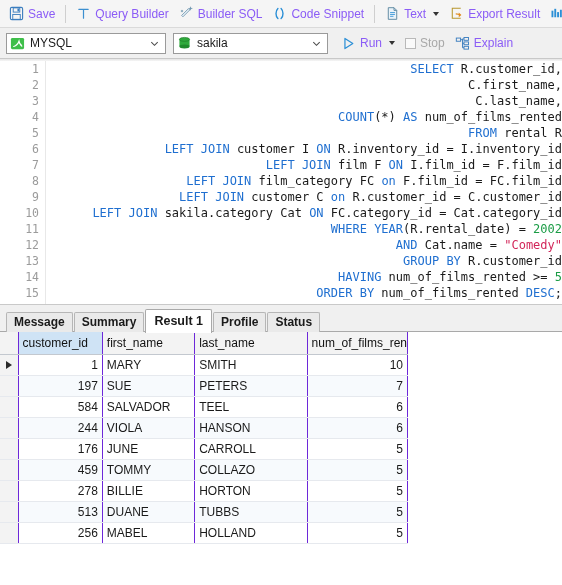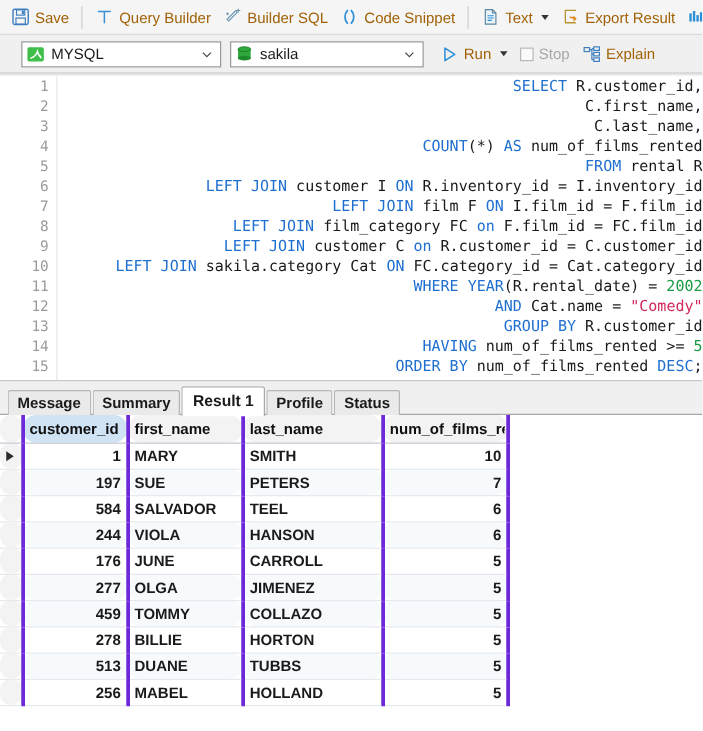--- a/index.html
+++ b/index.html
@@ -19,30 +19,30 @@
     height: 28px;
     background: #f5f5f5;
     border-bottom: 1px solid #dadada;
     padding: 0 4px;
     gap: 0px;
   }
   .toolbar.row2 {
     height: 31px;
     background: #f0f0f0;
     border-bottom: 1px solid #c8c8c8;
-    padding: 0 17px;
+    padding: 0 6px;
   }
   .tb-item {
     display: flex;
     align-items: center;
     height: 22px;
     padding: 0 5px;
     gap: 4px;
     font-size: 12px;
-    color: #a16207;
+    color: #8b5cf6;
     white-space: nowrap;
     border-radius: 2px;
   }
   .tb-item.disabled { color: #a8a8a8; }
   .tb-sep {
     width: 1px; height: 18px;
     background: #cfcfcf;
     margin: 0 5px;
     flex: none;
   }
@@ -182,29 +182,28 @@
     background: #ffffff;
     overflow: hidden;
   }
   table.grid {
     border-collapse: collapse;
     font-size: 12px;
     table-layout: fixed;
     width: 408px;
   }
   table.grid th, table.grid td {
-    border-right: 3px solid #6d28d9;
+    border-right: 1px solid #6d28d9;
     border-bottom: 1px solid #e6e9ee;
     height: 21px;
     padding: 0 4px;
-    font-weight: bold;
+    font-weight: normal;
     color: #1a1a1a;
     overflow: hidden;
     white-space: nowrap;
-    border-radius: 11px;
   }
   table.grid thead th {
     background: #f3f3f3;
     border-bottom: 1px solid #c3c8cf;
     text-align: left;
     height: 22px;
     color: #101010;
   }
   th.col-sel { background: #cfe3f5 !important; }
   .col-marker { width: 18px; }
@@ -449,27 +448,20 @@
         </tr>
         <tr class="">
           <td class="marker"></td>
           <td class="rnum">176</td>
           <td>JUNE</td>
           <td>CARROLL</td>
           <td class="cnt">5</td>
         </tr>
         <tr class="alt">
           <td class="marker"></td>
-          <td class="rnum">277</td>
-          <td>OLGA</td>
-          <td>JIMENEZ</td>
-          <td class="cnt">5</td>
-        </tr>
-        <tr class="alt">
-          <td class="marker"></td>
           <td class="rnum">459</td>
           <td>TOMMY</td>
           <td>COLLAZO</td>
           <td class="cnt">5</td>
         </tr>
         <tr class="">
           <td class="marker"></td>
           <td class="rnum">278</td>
           <td>BILLIE</td>
           <td>HORTON</td>

